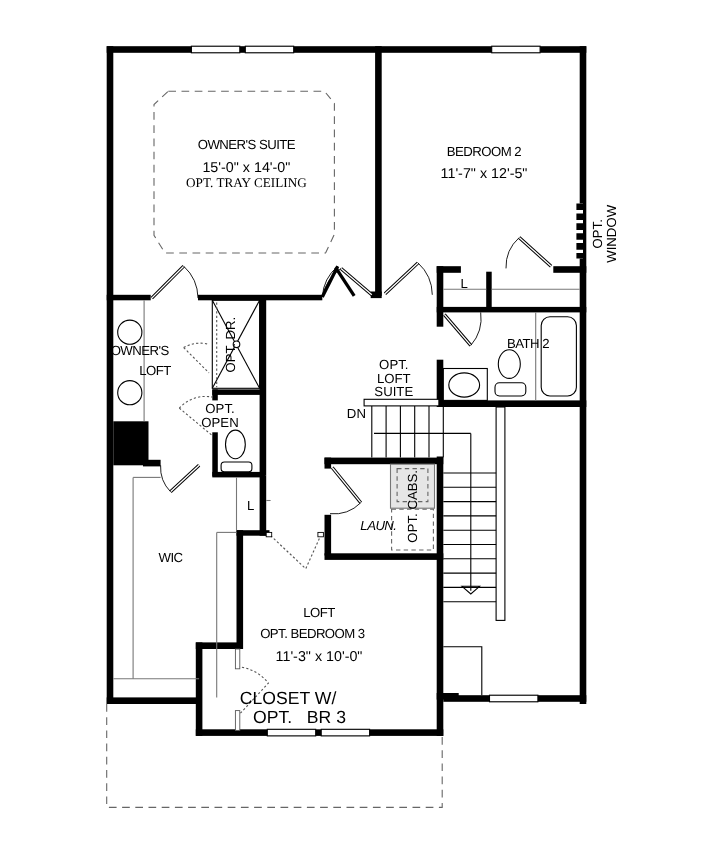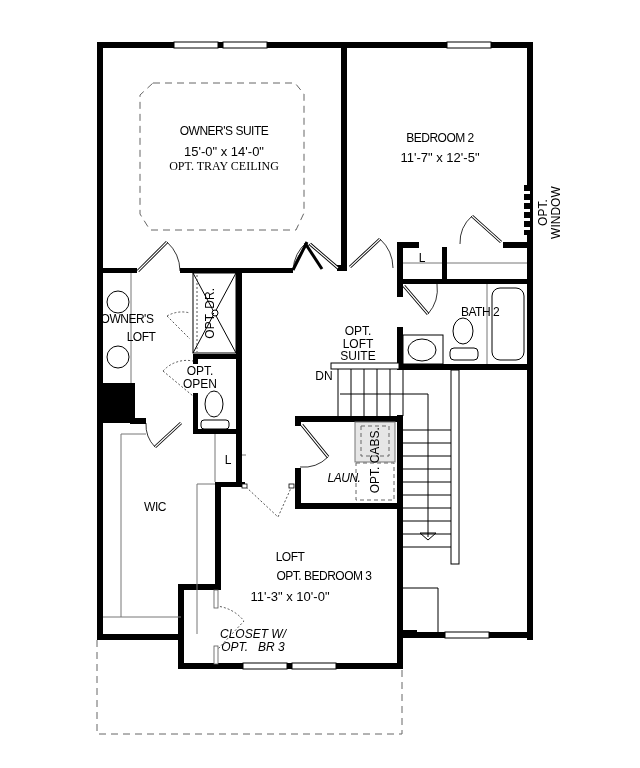--- a/index.html
+++ b/index.html
@@ -227,21 +227,21 @@
 <div class="lbl room" style="left:87px; top:313px; width:80px;">OWNER'S</div>
 <div class="lbl room" style="left:101px; top:331px; width:80px;">LOFT</div>
 
 <div class="lbl room" style="left:448px; top:306px; width:64px;">BATH 2</div>
 
 <div class="lbl room" style="left:130px; top:501px; width:50px;">WIC</div>
 
 <div class="lbl room" style="left:317px; top:472px; width:54px;font-style:italic;">LAUN.</div>
 
 <div class="lbl room" style="left:240px; top:551px; width:100px;">LOFT</div>
-<div class="lbl room" style="left:222px; top:570px; width:124px;padding-left:40px;">OPT. BEDROOM 3</div>
+<div class="lbl room" style="left:222px; top:570px; width:124px;">OPT. BEDROOM 3</div>
 <div class="lbl dim" style="left:230px; top:590px; width:120px;">11'-3" x 10'-0"</div>
 
 <div class="lbl note vert" style="left:520px; top:200px; width:60px; transform: rotate(-90deg);">
   <div>OPT.</div>
   <div>WINDOW</div>
 </div>
 
 <div class="lbl note vert" style="left:180px; top:307px; width:60px; transform: rotate(-90deg);">OPT. DR.</div>
 
 <div class="lbl note" style="left:178px; top:365px; width:44px;">
@@ -255,16 +255,16 @@
   <div>SUITE</div>
 </div>
 
 <div class="lbl note" style="left:312px; top:370px; width:24px;">DN</div>
 
 <div class="lbl note vert" style="left:344px; top:456px; width:62px; transform: rotate(-90deg);">OPT. CABS.</div>
 
 <div class="lbl note" style="left:414px; top:252px; width:16px;">L</div>
 <div class="lbl note" style="left:220px; top:454px; width:16px;">L</div>
 
-<div class="lbl note" style="left:218px; top:628px; width:70px; font-size:12px; text-align:center;font-style:italic;">
+<div class="lbl note" style="left:218px; top:628px; width:70px; font-size:16px; text-align:left;">
   <div>CLOSET W/</div>
-  <div style="white-space:pre;">OPT.   BR 3</div>
+  <div style="white-space:pre;margin-left:12px;">OPT.   BR 3</div>
 </div>
 
 </body></html>

